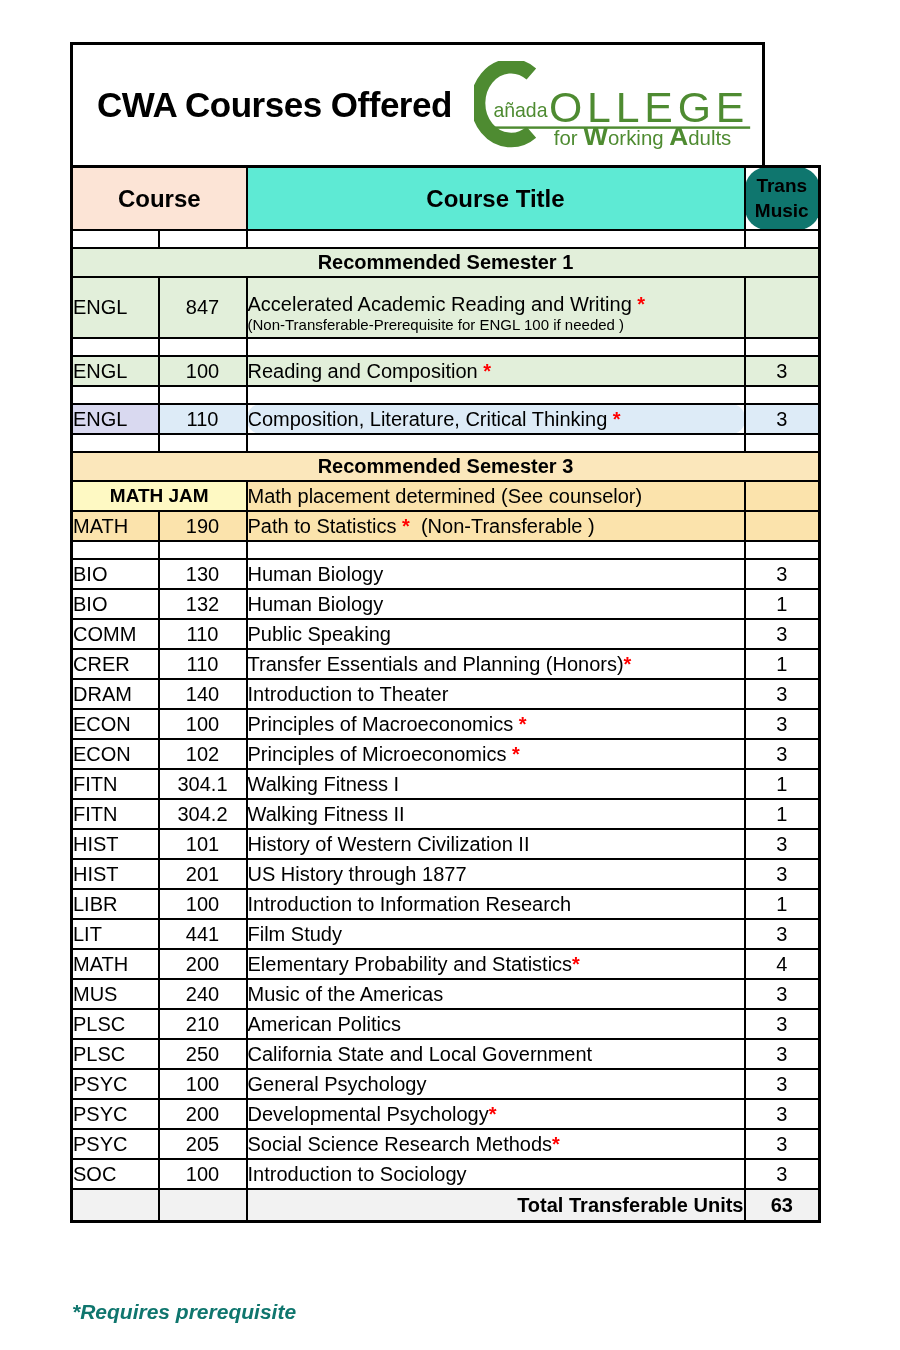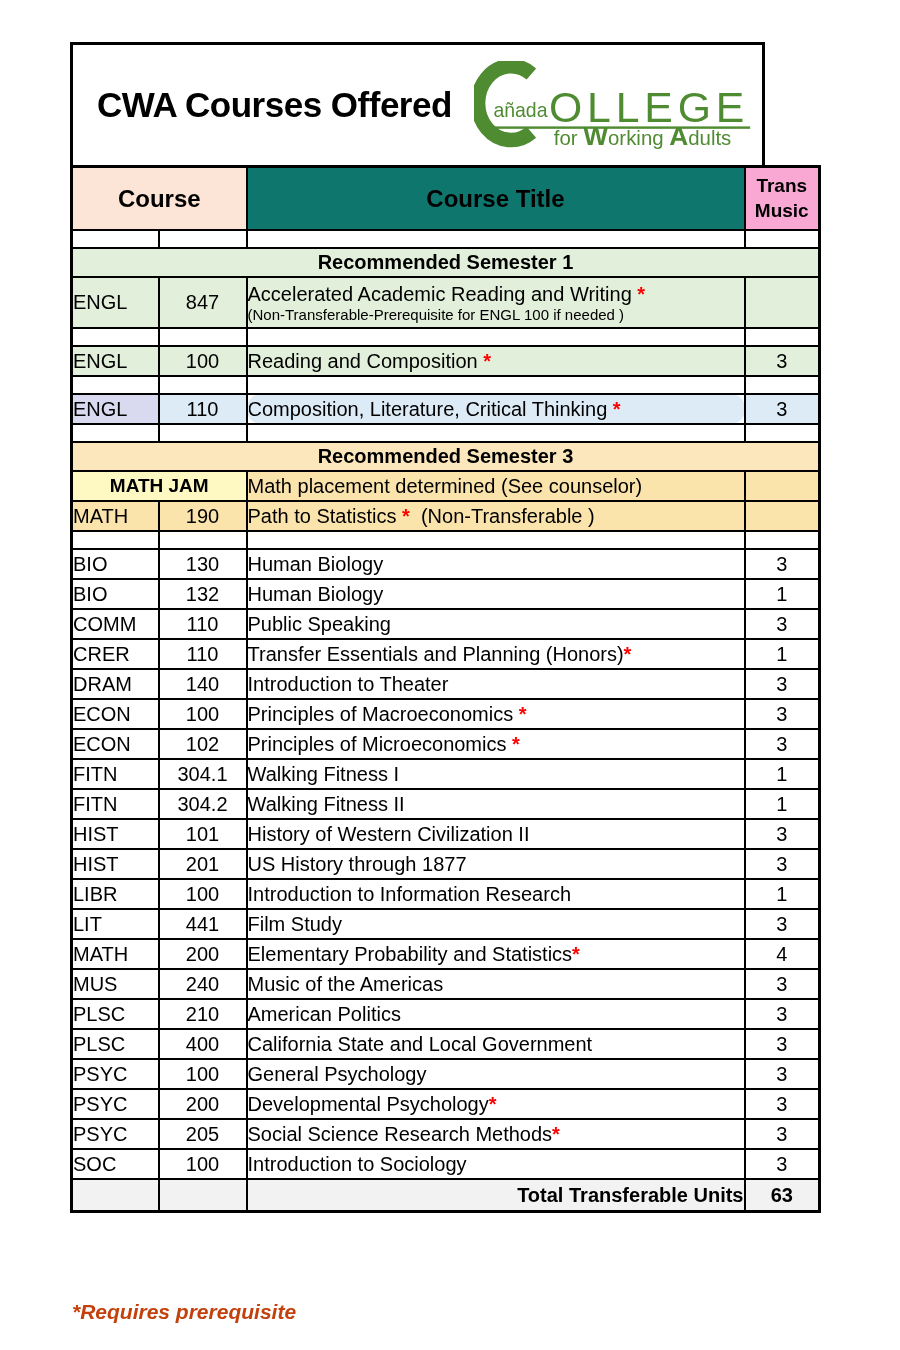--- a/index.html
+++ b/index.html
@@ -29,21 +29,21 @@
 
   .c-dept  { padding-left:5px; font-size:20px; text-align:left; }
   .c-num   { font-size:20px; text-align:center; }
   .c-title { padding-left:5px; font-size:20px; text-align:left; white-space:pre-wrap; }
   .c-units { font-size:20px; text-align:center; }
 
   .row-spacer td { height:16px; }
   .row-section td { height:27px; text-align:center; font-weight:700; font-size:20px; }
   .row-course td, .row-mathjam td { height:28px; }
   .row-tall td { height:48px; }
-  .row-tall .c-title { line-height:1.2; padding-top:1px;margin-top:24px; }
+  .row-tall .c-title { line-height:1.2; padding-top:11px;margin-top:24px; }
   .subtitle { font-size:15px; }
   .c-mathjam { text-align:center; font-weight:700; font-size:19px; }
   .row-total td { height:30px; font-weight:700; }
   .row-total .c-title { font-size:20px; }
   .row-total .c-units { font-size:20px; }
   .asterisk { font-weight:700; }
 
   .footnote {
     position:absolute; left:72px; top:1300px;
     font-size:21px; font-weight:700; font-style:italic;
@@ -67,22 +67,22 @@
   <table class="courses">
     <colgroup>
       <col style="width:87px">
         <col style="width:88px">
         <col style="width:498px">
         <col style="width:75px">
     </colgroup>
     <thead>
       <tr class="head">
         <th colspan="2" class="h-course" style="background: rgb(252, 228, 214);">Course</th>
-        <th class="h-title" style="background: #0f766e;">Course Title</th>
-        <th class="h-units" style="background: #f9a8d4;">
+        <th class="h-title" style="background: #5eead4;">Course Title</th>
+        <th class="h-units" style="background: #0f766e; border-radius: 22px;">
           <div>Trans</div>
           <div>Music</div>
         </th>
       </tr>
     </thead>
     <tbody>
         <tr class="row-spacer">
           <td class="c-dept"></td>
           <td class="c-num"></td>
           <td class="c-title"></td>
@@ -238,21 +238,21 @@
           <td class="c-units">3</td>
         </tr>
         <tr class="row-course">
           <td class="c-dept">PLSC</td>
           <td class="c-num">210</td>
           <td class="c-title"><span>American Politics</span></td>
           <td class="c-units">3</td>
         </tr>
         <tr class="row-course">
           <td class="c-dept">PLSC</td>
-          <td class="c-num">400</td>
+          <td class="c-num">250</td>
           <td class="c-title"><span>California State and Local Government</span></td>
           <td class="c-units">3</td>
         </tr>
         <tr class="row-course">
           <td class="c-dept">PSYC</td>
           <td class="c-num">100</td>
           <td class="c-title"><span>General Psychology</span></td>
           <td class="c-units">3</td>
         </tr>
         <tr class="row-course">
@@ -276,13 +276,13 @@
         <tr class="row-total">
           <td class="c-dept" style="background: rgb(242, 242, 242);"></td>
           <td class="c-num" style="background: rgb(242, 242, 242);"></td>
           <td class="c-title" style="background: rgb(242, 242, 242); text-align: right;">Total Transferable Units</td>
           <td class="c-units" style="background: rgb(242, 242, 242);">63</td>
         </tr>
       </tbody>
   </table>
 </div>
 
-<div class="footnote" style="color: #c2410c;">*Requires prerequisite</div>
+<div class="footnote" style="color: #0f766e;">*Requires prerequisite</div>
 
 </body></html>

